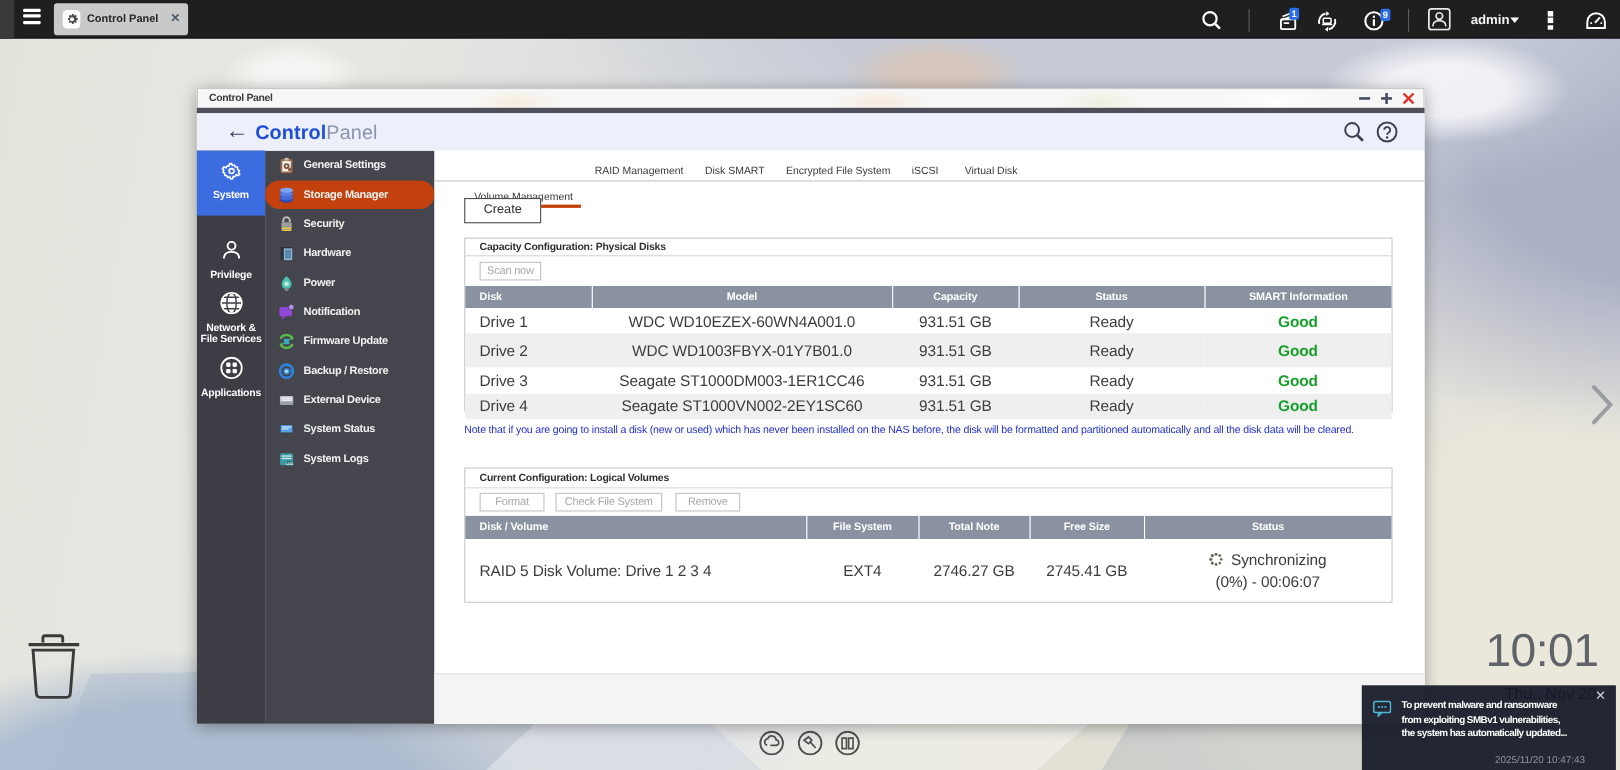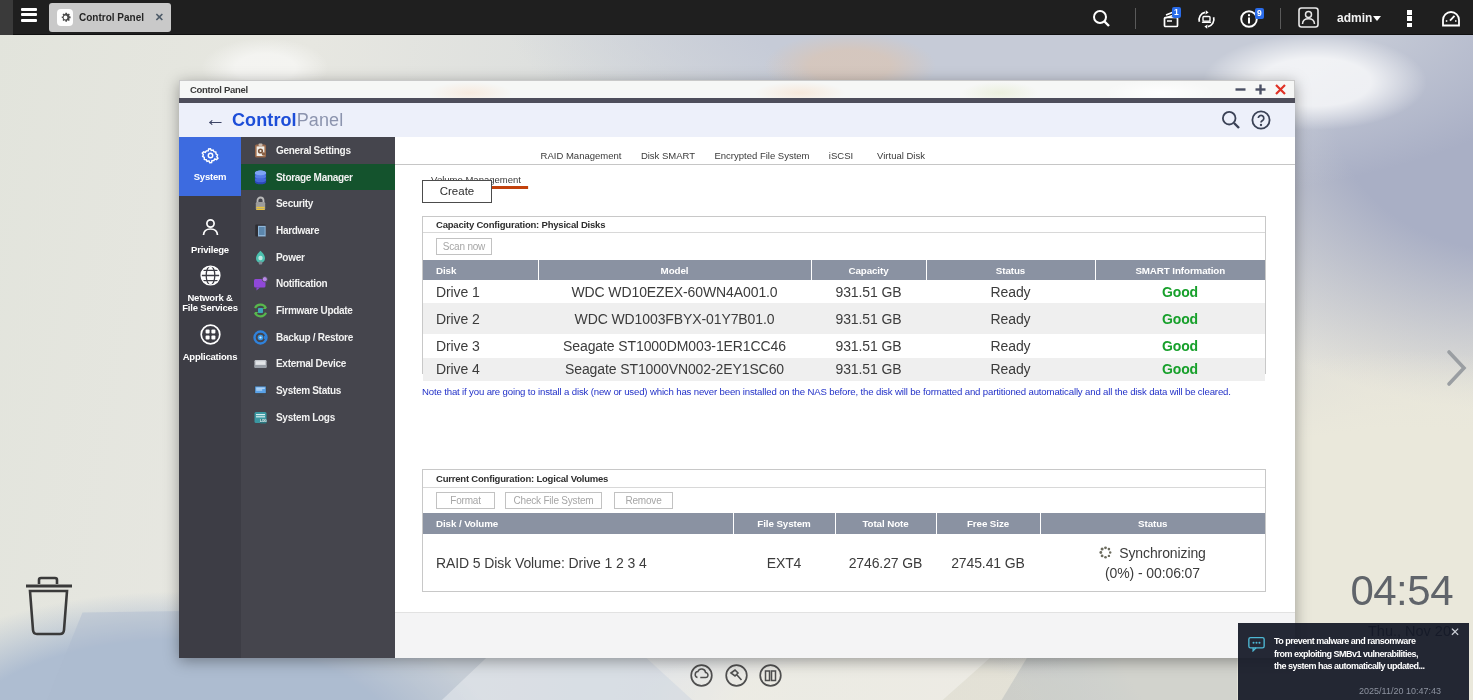--- a/index.html
+++ b/index.html
@@ -74,21 +74,21 @@
   #wbody { display:flex; height:521px; }
   
   #sb1 { width:62px; background:#3d3d45; position:relative; flex:none; }
   .sb1item { position:absolute; left:0; width:62px; text-align:center; color:#fff; }
   .sb1item .lbl { font-size:9.5px; font-weight:bold; line-height:10.5px; margin-top:3px; letter-spacing:-0.2px; }
   #sb1 .active { background:#3d6be0; }
   
   #sb2 { width:154px; background:#45454d; flex:none; padding-top:0; }
   .mi { height:26.7px; display:flex; align-items:center; color:#f2f2f2; font-size:10px; font-weight:bold; letter-spacing:-0.3px; }
   .mi .ic { width:15px; height:15px; margin-left:12px; margin-right:8px; flex:none; position:relative; }
-  .mi.sel { background:#14532d; }
+  .mi.sel { background:#c2410c;border-radius:13px; }
   
   #content { flex:1; position:relative; background:#fff; }
   #tabsrow { position:absolute; left:0; top:0; width:100%; height:28px; border-bottom:1px solid #c6c6c6; }
   .tabi { position:absolute; top:0; height:28px; line-height:37px; font-size:9.5px; color:#3a3a3a; white-space:nowrap; padding:0 7px; transform:translateX(-50%); }
   .tabi.act { font-weight:normal; border-bottom:3px solid #c2410c; height:28px;margin-top:24px; }
   #btn-create { position:absolute; left:27px; top:43px; width:70px; height:23px; border:1.5px solid #4c4c4c; background:#fff; font-size:11.5px; color:#2e2e2e; text-align:center; line-height:20px; }
 
   .cfgbox { position:absolute; left:27px; width:844px; border:1px solid #c8c8c8; background:#fff; }
   .cfgtitle { height:16px; line-height:16px; font-size:9.5px; font-weight:bold; color:#2e2e2e; padding-left:13px; border-bottom:1px solid #d8d8d8; letter-spacing:-0.2px; }
   .btnrow { display:flex; align-items:center; }
@@ -118,21 +118,21 @@
   <div class="band1"></div>
   <div class="band2"></div>
   <div class="band3"></div>
 
   <svg id="trash" width="48" height="62" viewBox="0 0 48 62">
     <path d="M14 8 L14 4 Q14 2 16 2 L30 2 Q32 2 32 4 L32 8" fill="none" stroke="#3a3a3a" stroke-width="2.6"></path>
     <line x1="1" y1="10" x2="47" y2="10" stroke="#3a3a3a" stroke-width="2.8"></line>
     <path d="M5 15 L8 54 Q8.3 58 12 58 L35 58 Q38.7 58 39 54 L42 15 Z" fill="none" stroke="#3a3a3a" stroke-width="2.6"></path>
   </svg>
 
-  <div id="clock">04:54</div>
+  <div id="clock">10:01</div>
   <div id="cdate">Thu., Nov 20</div>
 
   <svg id="chev" width="22" height="38" viewBox="0 0 22 38">
     <path d="M3 3 L18 19 L3 35" fill="none" stroke="#9a9ea2" stroke-width="3.6" stroke-linecap="round"></path>
   </svg>
 
   <div id="dockicons">
     <svg width="23" height="23" viewBox="0 0 23 23">
         <circle cx="11.5" cy="11.5" r="10.3" fill="none" stroke="#4f4f4f" stroke-width="1.7"></circle>
         <path d="M7.5 13.5 a3 3 0 0 1 .4-5.9 a4 4 0 0 1 7.7 1 a2.5 2.5 0 0 1 -.3 5 h-5" fill="none" stroke="#4f4f4f" stroke-width="1.5"></path>
@@ -411,21 +411,21 @@
                   <td>931.51 GB</td>
                   <td>Ready</td>
                   <td class="good">Good</td>
                 </tr>
           </tbody>
             </table>
         </div>
 
         <div id="note">Note that if you are going to install a disk (new or used) which has never been installed on the NAS before, the disk will be formatted and partitioned automatically and all the disk data will be cleared.</div>
 
-        <div class="cfgbox" style="top:288px;height:123px;margin-top:44px;">
+        <div class="cfgbox" style="top:288px;height:123px;">
           <div class="cfgtitle" style="height:18px;line-height:18px;">Current Configuration: Logical Volumes</div>
           <div class="btnrow" style="height:25px;">
             <div class="gbtn" style="width:59px;height:17px;line-height:15px;margin-left:13px;">Format</div>
             <div class="gbtn" style="width:97px;height:17px;line-height:15px;margin-left:10px;">Check File System</div>
             <div class="gbtn" style="width:59px;height:17px;line-height:15px;margin-left:12px;">Remove</div>
           </div>
           <table class="grid">
             <colgroup>
                 <col style="width:310px">
                 <col style="width:102px">

